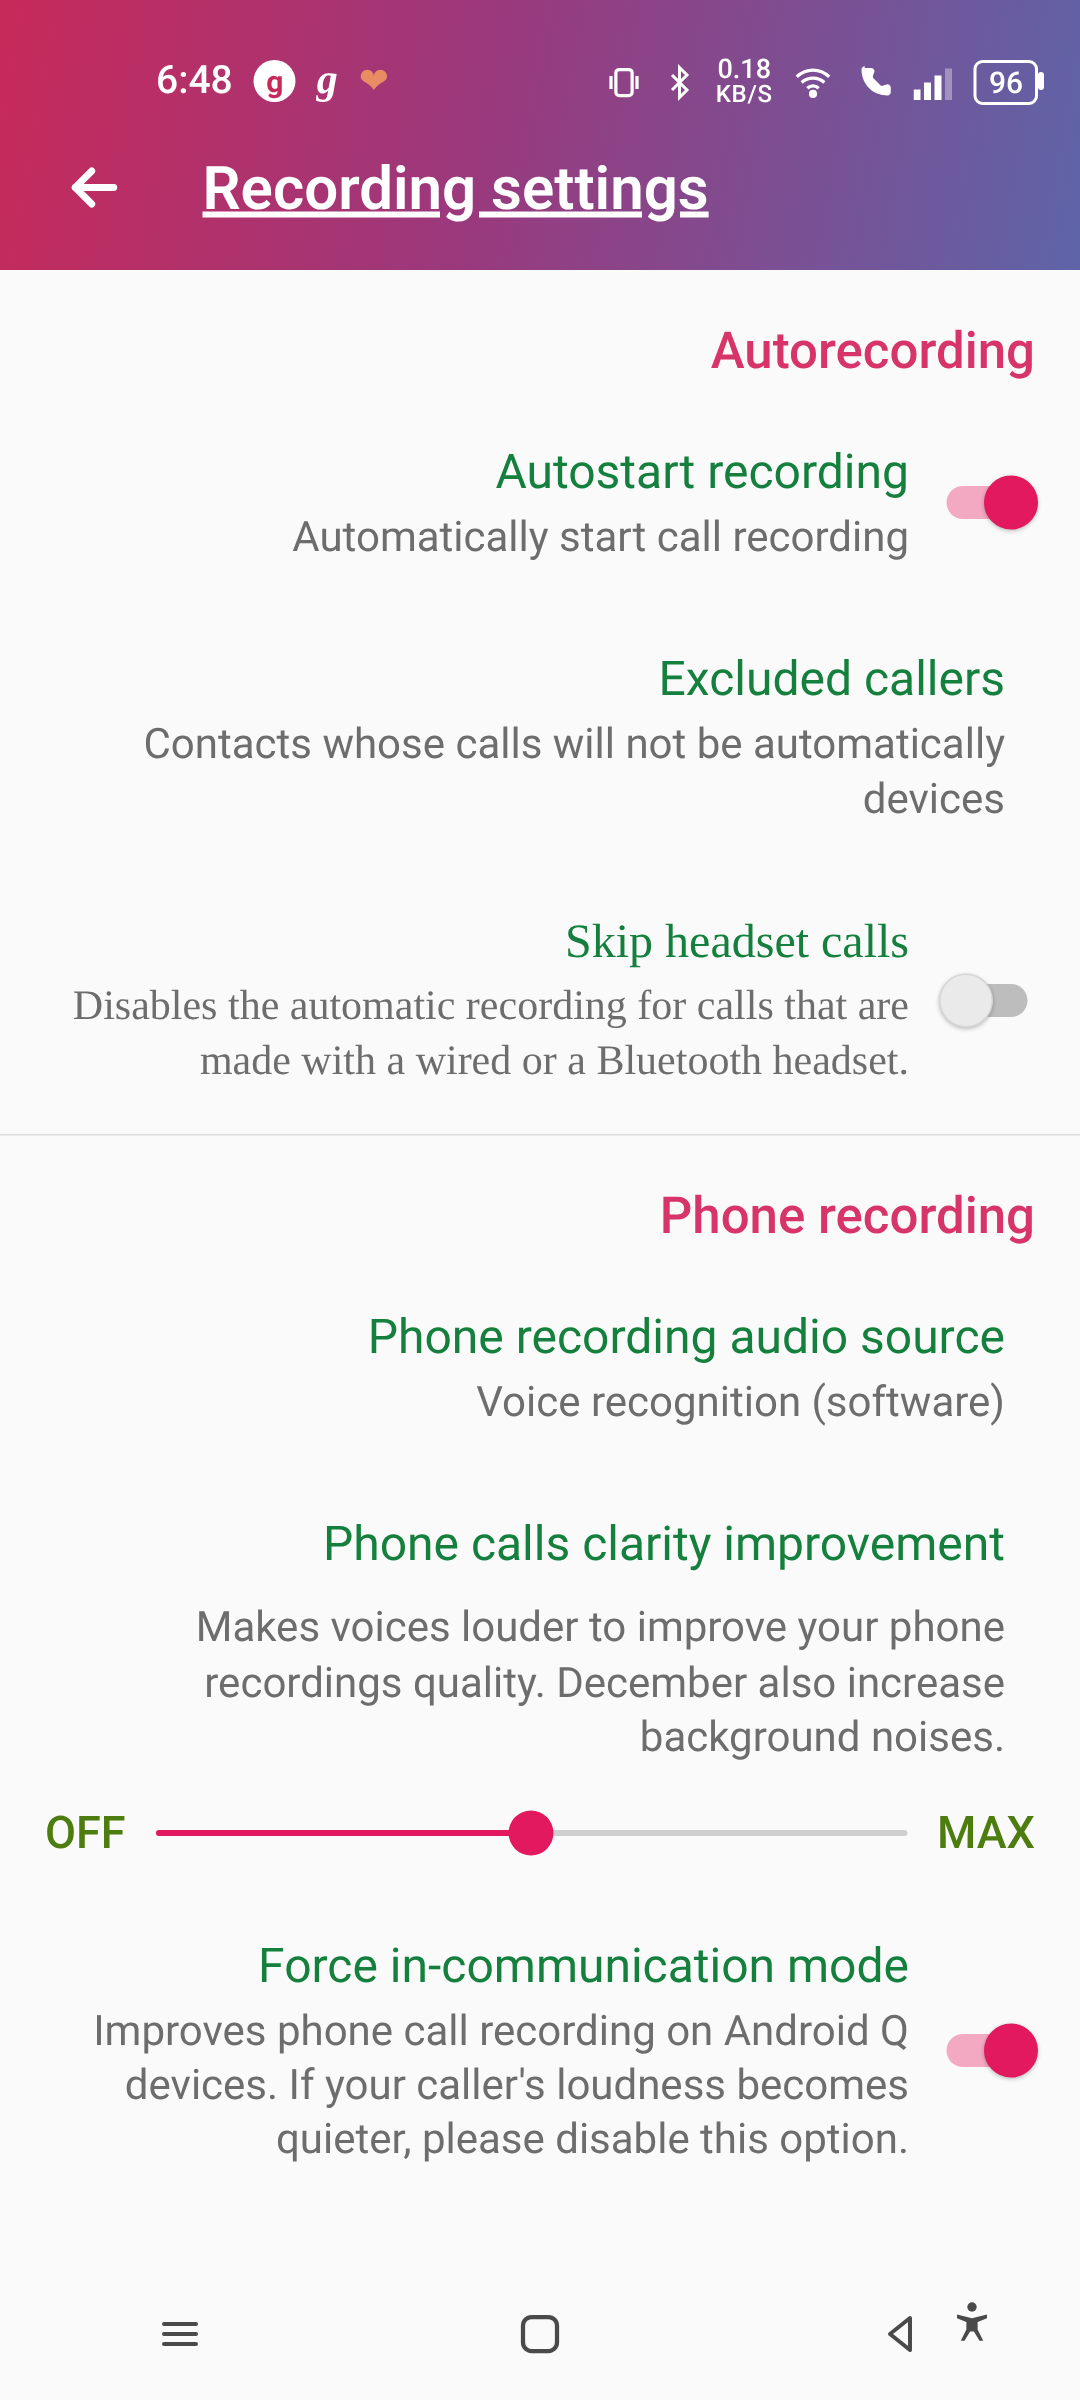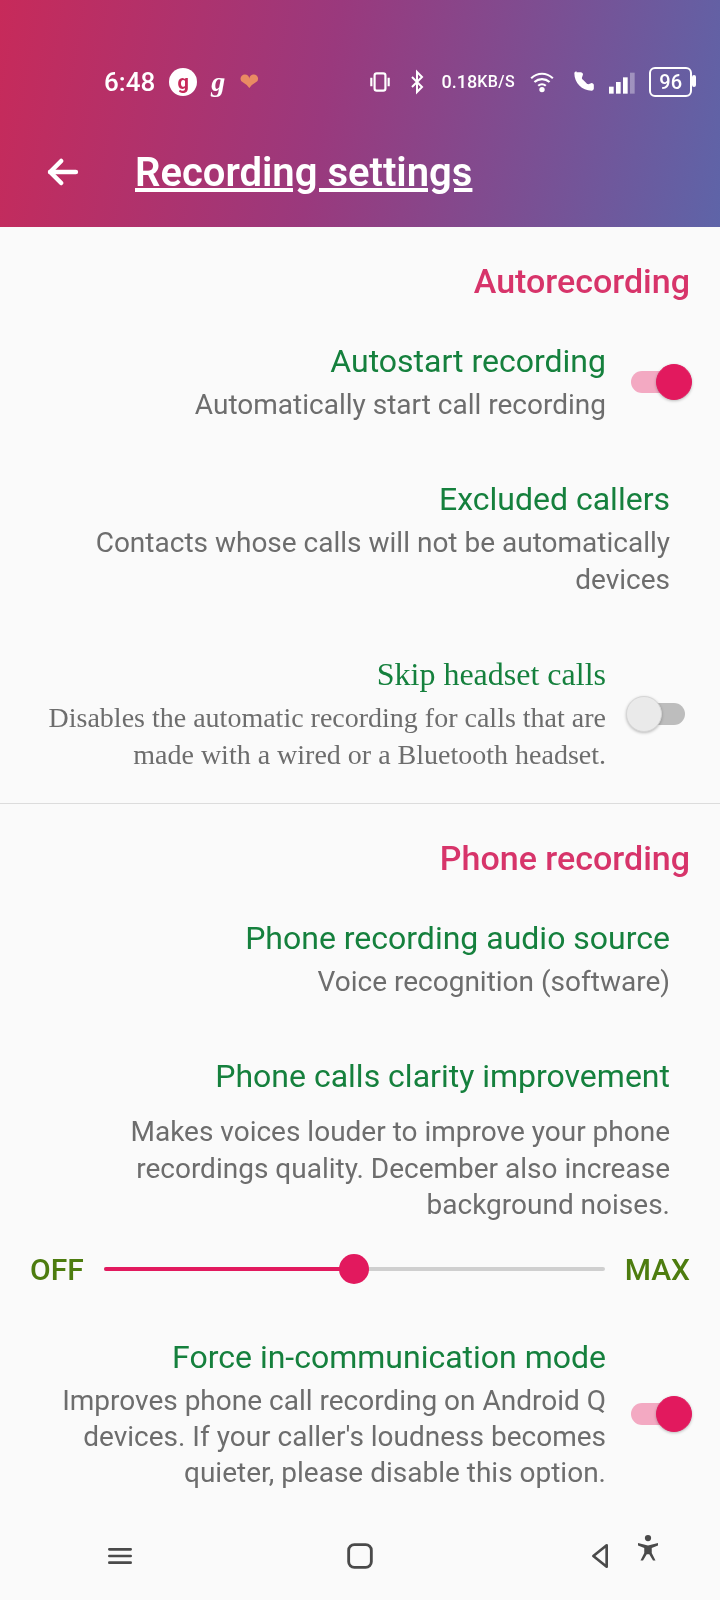--- a/index.html
+++ b/index.html
@@ -7,33 +7,32 @@
   .screen { width: 720px; height: 1600px; display: flex; flex-direction: column; position: relative; }
 
   
   .header-grad {
     background: linear-gradient(100deg, #c72a5a 0%, #9a397d 45%, #5e64a8 100%);
     color: #fff;
   }
   .status-bar {
     height: 70px;
     display: flex;
-    align-items: center;
+    align-items: flex-end;
     justify-content: space-between;
     padding: 0 28px 0 104px;
     font-size: 26px;
     font-weight: 500;
-    margin-top: 47px;
   }
   .status-left { display: flex; align-items: center; gap: 14px; }
   .status-right { display: flex; align-items: center; gap: 12px; }
   .g-circle { width: 28px; height: 28px; border-radius: 50%; background: #fff; color: #c72a5a; display:flex; align-items:center; justify-content:center; font-weight:700; font-size:20px; font-style: normal;}
   .g-italic { font-family: Georgia, serif; font-style: italic; font-weight: 700; font-size: 28px; }
   .heart { color:#e98b63; font-size:24px;}
-  .kbs { display:flex; flex-direction:row; align-items:center; line-height:0.9; }
+  .kbs { display:flex; flex-direction:column; align-items:center; line-height:0.9; }
   .kbs .top{ font-size:18px; font-weight:500;}
   .kbs .bot{ font-size:16px; letter-spacing:0.5px;}
   .batt { border:2px solid #fff; border-radius:6px; padding:1px 8px; font-size:20px; font-weight:500; position:relative;}
   .batt::after{ content:""; position:absolute; right:-6px; top:6px; width:4px; height:12px; background:#fff; border-radius:2px;}
   .sicon svg { display:block; }
 
   .app-bar {
     height: 110px;
     display: flex;
     align-items: center;

